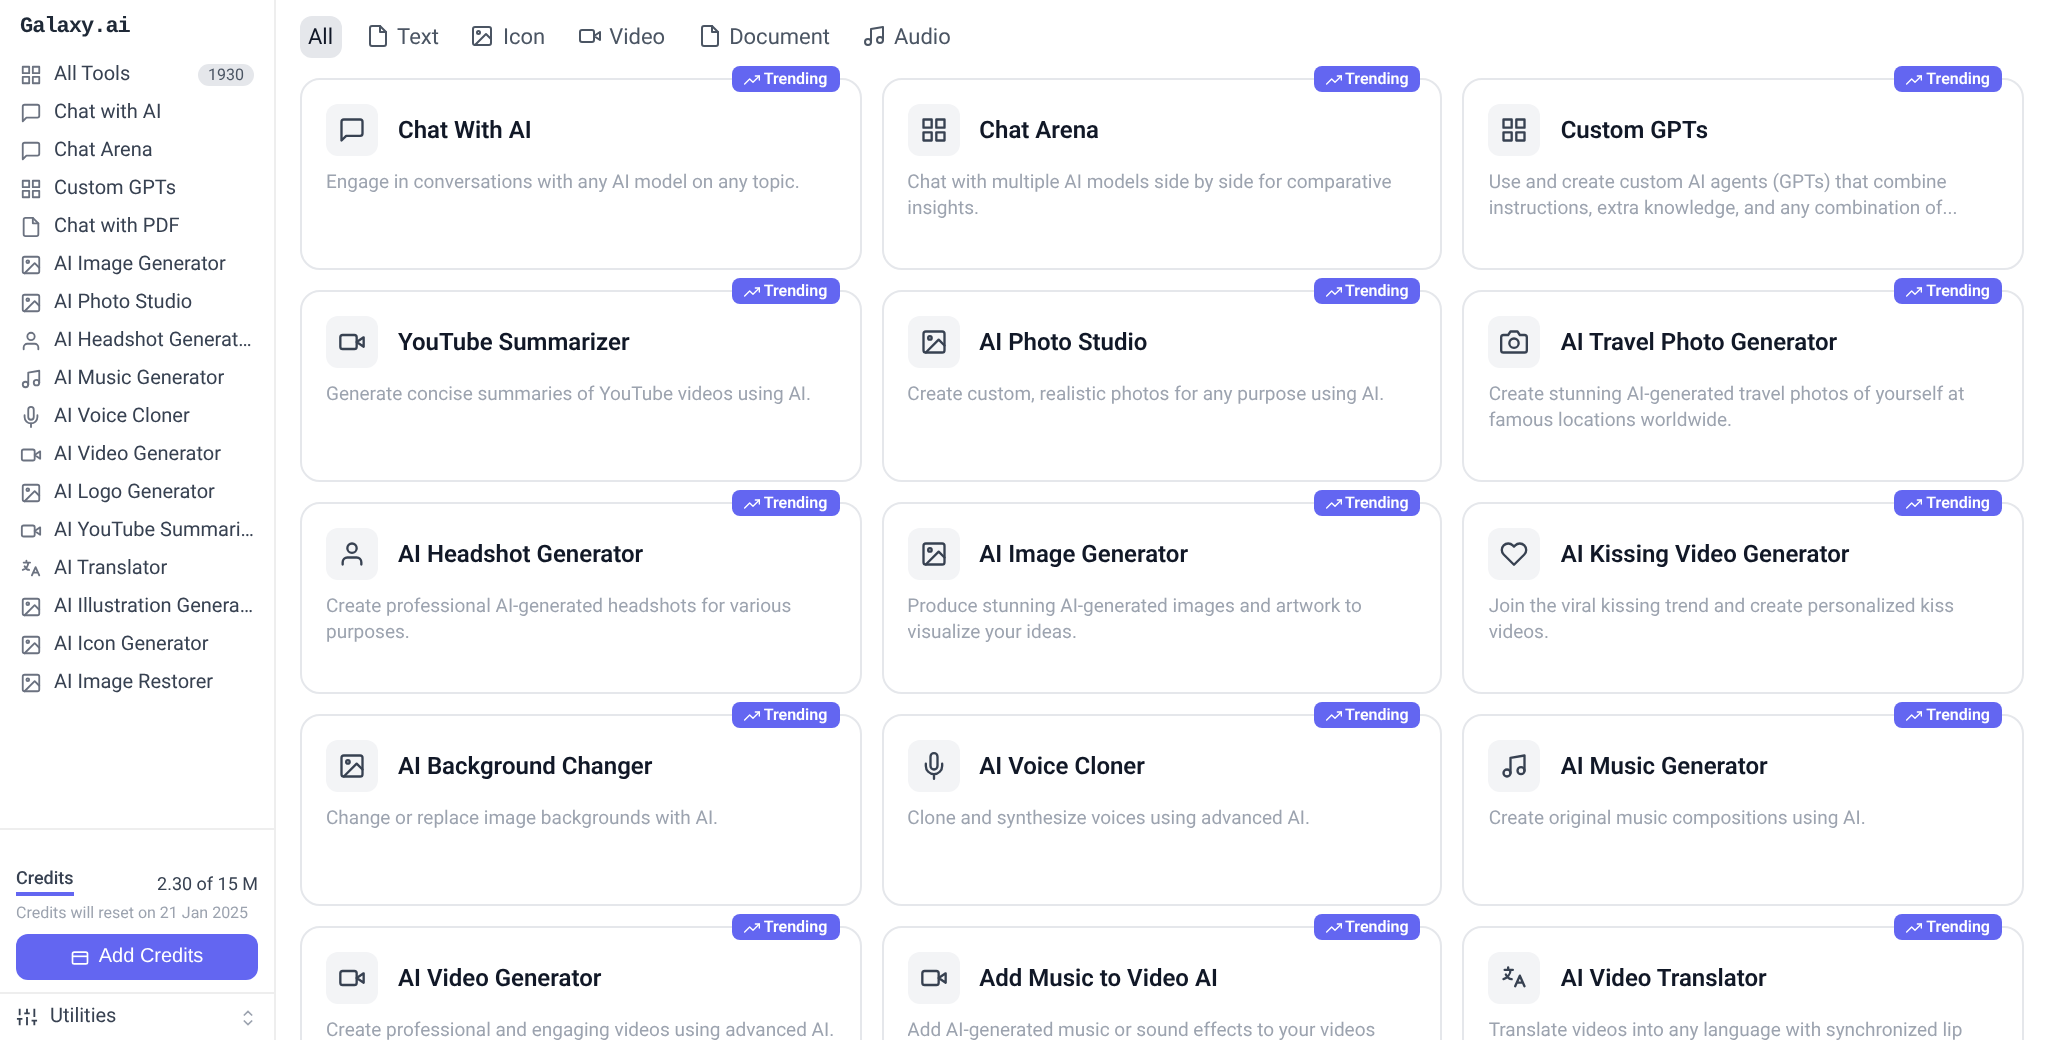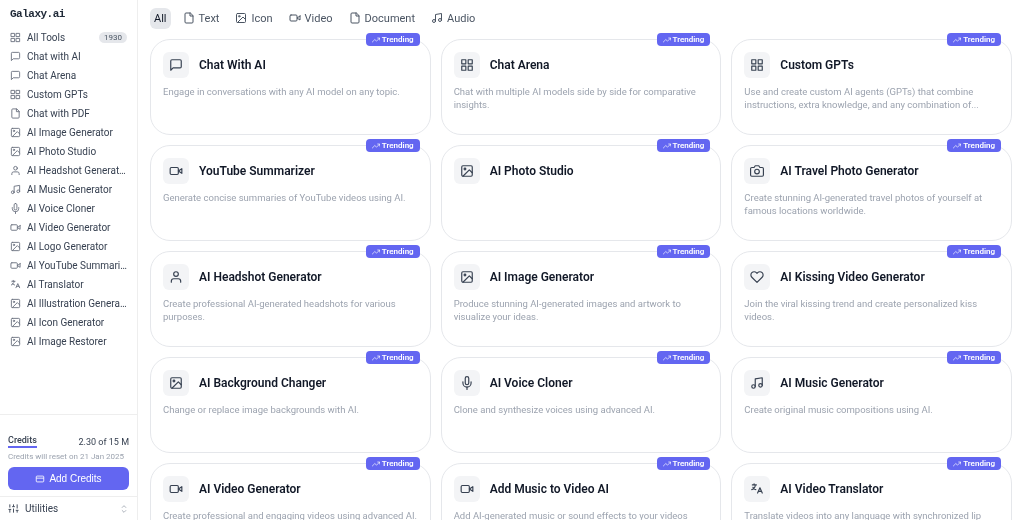--- a/index.html
+++ b/index.html
@@ -7,32 +7,32 @@
   .sidebar { width: 138px; height: 520px; display: flex; flex-direction: column; border-right: 1px solid #eee; position: relative; }
   .logo { font-family: "Courier New", monospace; font-size: 11px; font-weight: bold; padding: 8px 10px 6px; letter-spacing: -0.5px; }
   .nav { flex: 1; overflow-y: auto; padding: 2px 4px 4px 4px; }
   .nav::-webkit-scrollbar { width: 6px; }
   .nav::-webkit-scrollbar-thumb { background: #d1d5db; border-radius: 3px; }
   .nav-item { display: flex; align-items: center; gap: 6px; padding: 4px 6px; font-size: 10px; color: #374151; cursor: pointer; border-radius: 4px; }
   .nav-item .ic { width: 11px; height: 11px; display: inline-flex; align-items: center; justify-content: center; color: #6b7280; flex-shrink: 0; }
   .nav-item .label { flex: 1; white-space: nowrap; overflow: hidden; text-overflow: ellipsis; }
   .nav-badge { background: #e5e7eb; color: #4b5563; font-size: 8px; padding: 1px 5px; border-radius: 8px; }
   .credits { border-top: 1px solid #eee; padding: 4px 8px 6px; font-size: 9px; }
-  .credits-row { display: flex; justify-content: space-between; align-items: center; color: #374151; margin-top: 16px; }
+  .credits-row { display: flex; justify-content: space-between; align-items: flex-end; color: #374151; margin-top: 16px; }
   .credits-title { border-bottom: 2px solid #6366f1; display: inline-block; padding-bottom: 1px; font-weight: 500; }
   .credits-reset { color: #9ca3af; font-size: 8px; margin-top: 4px; }
   .add-credits { background: #6366f1; color: #fff; border: none; border-radius: 6px; width: 100%; padding: 6px 0; font-size: 10px; margin-top: 6px; cursor: pointer; display: flex; align-items: center; justify-content: center; gap: 4px; }
   .utilities { border-top: 1px solid #eee; padding: 6px 8px; font-size: 10px; display: flex; align-items: center; justify-content: space-between; color: #374151; cursor: pointer; }
   .main { flex: 1; height: 520px; overflow-y: auto; padding: 6px 12px 0 12px; }
   .filters { display: flex; gap: 8px; padding: 2px 0 10px 0; }
   .filter { display: flex; align-items: flex-start; gap: 4px; font-size: 11px; color: #4b5563; padding: 4px 4px; border-radius: 6px; cursor: pointer; }
   .filter.active { background: #e5e7eb; color: #111827; }
   .filter .fic { width: 12px; height: 12px; }
   .grid { display: grid; grid-template-columns: repeat(3, 1fr); gap: 10px; }
-  .card { border: 1px solid #e5e7eb; border-radius: 20px; padding: 12px 12px 4px; position: relative; cursor: pointer; background: #fff; height: 96px; }
+  .card { border: 1px solid #e5e7eb; border-radius: 10px; padding: 12px 12px 4px; position: relative; cursor: pointer; background: #fff; height: 96px; }
   .trend { position: absolute; top: -7px; right: 10px; background: #6366f1; color: #fff; font-size: 8px; font-weight: 600; padding: 2px 6px; border-radius: 4px; display: flex; align-items: center; gap: 2px; }
   .card-head { display: flex; align-items: center; gap: 10px; margin-bottom: 8px; }
   .card-icon { width: 26px; height: 26px; border-radius: 6px; background: #f3f4f6; display: flex; align-items: center; justify-content: center; color: #374151; flex-shrink: 0; }
   .card-title { font-size: 12px; font-weight: 600; color: #111827; }
   .card-desc { font-size: 9.5px; color: #9ca3af; line-height: 1.35; display: -webkit-box; -webkit-line-clamp: 2; -webkit-box-orient: vertical; overflow: hidden; }
   svg { display: block; }
 </style>
 </head>
 <body>
 
@@ -390,20 +390,21 @@
     <div class="card-head">
       <div class="card-icon">
             <svg width="14" height="14" viewBox="0 0 24 24" fill="none" stroke="currentColor" stroke-width="2" stroke-linecap="round" stroke-linejoin="round">
               <rect x="3" y="3" width="18" height="18" rx="2"></rect>
               <circle cx="8.5" cy="8.5" r="1.5"></circle>
               <path d="M21 15l-5-5L5 21"></path>
             </svg>
           </div>
       <div class="card-title">AI Photo Studio</div>
     </div>
+    <div class="card-desc">Create custom, realistic photos for any purpose using AI.</div>
       </div>
       <div class="card">
         <div class="trend">
       <span>
             <svg width="8" height="8" viewBox="0 0 24 24" fill="none" stroke="currentColor" stroke-width="2" stroke-linecap="round" stroke-linejoin="round">
               <path d="M23 6l-9.5 9.5-5-5L1 18"></path>
               <path d="M17 6h6v6"></path>
             </svg>
           </span>
       <span>Trending</span>

